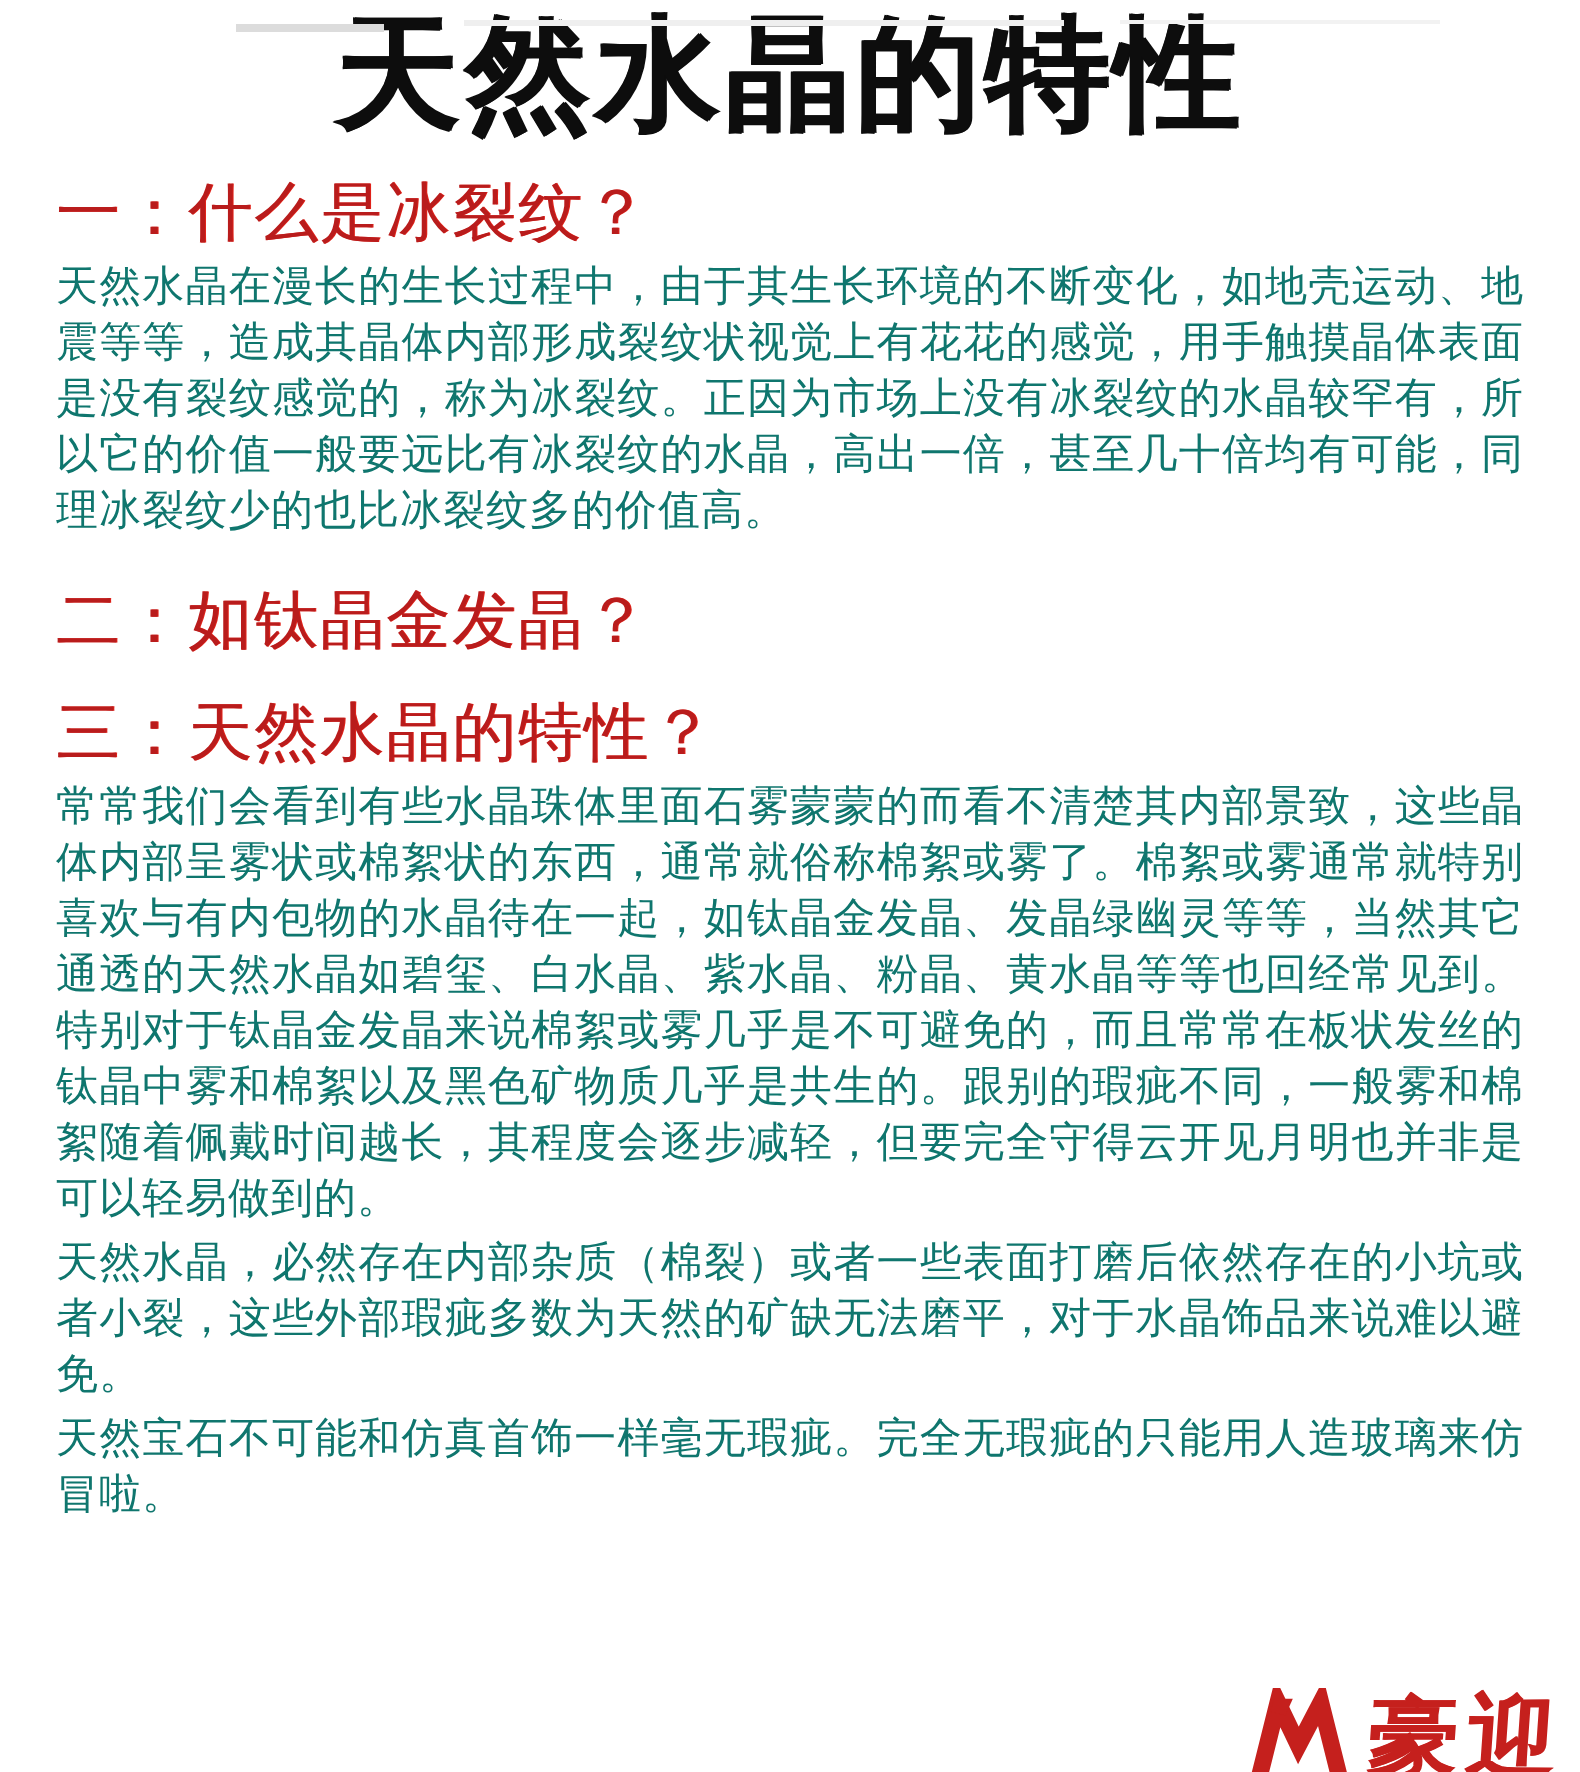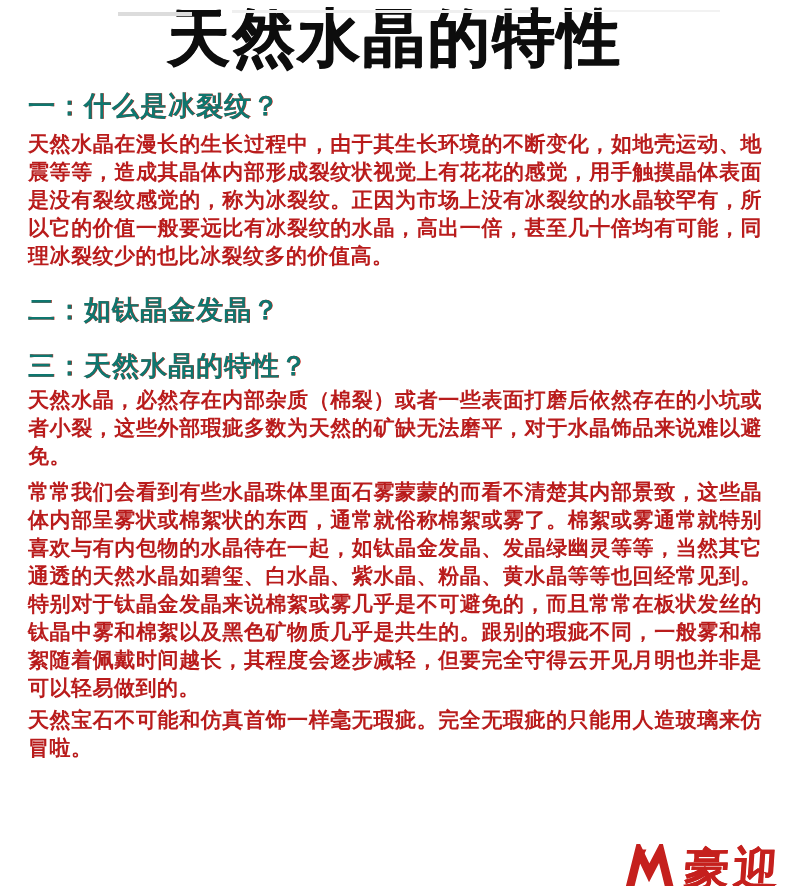--- a/index.html
+++ b/index.html
@@ -38,33 +38,33 @@
     text-align: center;
     font-size: 62px;
     line-height: 56px;
     font-weight: 900;
     color: #0d0d0d;
     letter-spacing: 3px;
     text-shadow: 1px 0 0 #0d0d0d, 0 0.5px 0 #0d0d0d;
   }
   .section-heading {
     margin: 24px 0 0 0;
-    font-size: 27px;
+    font-size: 32px;
     line-height: 32px;
-    font-weight: 700;
-    color: #0f766e;
+    font-weight: 400;
+    color: #b91c1c;
     letter-spacing: 1px;
     text-shadow: 0.5px 0 0 #e2231a;
   }
   .body-para {
     margin: 8px 0 0 0;
     font-size: 21px;
     line-height: 28px;
-    font-weight: 700;
-    color: #b91c1c;
+    font-weight: 400;
+    color: #0f766e;
     letter-spacing: 0.5px;
     text-align: justify;
     text-justify: inter-ideograph;
   }
   .body-para.tight {
     margin-top: 4px;
   }
   .watermark {
     position: absolute;
     right: 8px;
@@ -99,22 +99,22 @@
   <div class="content">
 
     <h1 class="doc-title">天然水晶的特性</h1>
 
     <h2 class="section-heading">一：什么是冰裂纹？</h2>
     <p class="body-para">天然水晶在漫长的生长过程中，由于其生长环境的不断变化，如地壳运动、地震等等，造成其晶体内部形成裂纹状视觉上有花花的感觉，用手触摸晶体表面是没有裂纹感觉的，称为冰裂纹。正因为市场上没有冰裂纹的水晶较罕有，所以它的价值一般要远比有冰裂纹的水晶，高出一倍，甚至几十倍均有可能，同理冰裂纹少的也比冰裂纹多的价值高。</p>
 
     <h2 class="section-heading">二：如钛晶金发晶？</h2>
 
     <h2 class="section-heading">三：天然水晶的特性？</h2>
+    <p class="body-para">常常我们会看到有些水晶珠体里面石雾蒙蒙的而看不清楚其内部景致，这些晶体内部呈雾状或棉絮状的东西，通常就俗称棉絮或雾了。棉絮或雾通常就特别喜欢与有内包物的水晶待在一起，如钛晶金发晶、发晶绿幽灵等等，当然其它通透的天然水晶如碧玺、白水晶、紫水晶、粉晶、黄水晶等等也回经常见到。特别对于钛晶金发晶来说棉絮或雾几乎是不可避免的，而且常常在板状发丝的钛晶中雾和棉絮以及黑色矿物质几乎是共生的。跟别的瑕疵不同，一般雾和棉絮随着佩戴时间越长，其程度会逐步减轻，但要完全守得云开见月明也并非是可以轻易做到的。</p>
     <p class="body-para tight">天然水晶，必然存在内部杂质（棉裂）或者一些表面打磨后依然存在的小坑或者小裂，这些外部瑕疵多数为天然的矿缺无法磨平，对于水晶饰品来说难以避免。</p>
-    <p class="body-para">常常我们会看到有些水晶珠体里面石雾蒙蒙的而看不清楚其内部景致，这些晶体内部呈雾状或棉絮状的东西，通常就俗称棉絮或雾了。棉絮或雾通常就特别喜欢与有内包物的水晶待在一起，如钛晶金发晶、发晶绿幽灵等等，当然其它通透的天然水晶如碧玺、白水晶、紫水晶、粉晶、黄水晶等等也回经常见到。特别对于钛晶金发晶来说棉絮或雾几乎是不可避免的，而且常常在板状发丝的钛晶中雾和棉絮以及黑色矿物质几乎是共生的。跟别的瑕疵不同，一般雾和棉絮随着佩戴时间越长，其程度会逐步减轻，但要完全守得云开见月明也并非是可以轻易做到的。</p>
     <p class="body-para tight">天然宝石不可能和仿真首饰一样毫无瑕疵。完全无瑕疵的只能用人造玻璃来仿冒啦。</p>
 
   </div>
 
   <div class="watermark">
     <span>
       <svg width="56" height="50" viewBox="0 0 60 52" aria-hidden="true">
         <polyline points="6,47 16,7 27,30 39,7 49,47" fill="none" stroke="#c5201d" stroke-width="9" stroke-linejoin="miter" stroke-linecap="butt"></polyline>
         <polygon points="14,5 24,5 20,14 12,12" fill="#c5201d"></polygon>
       </svg>

